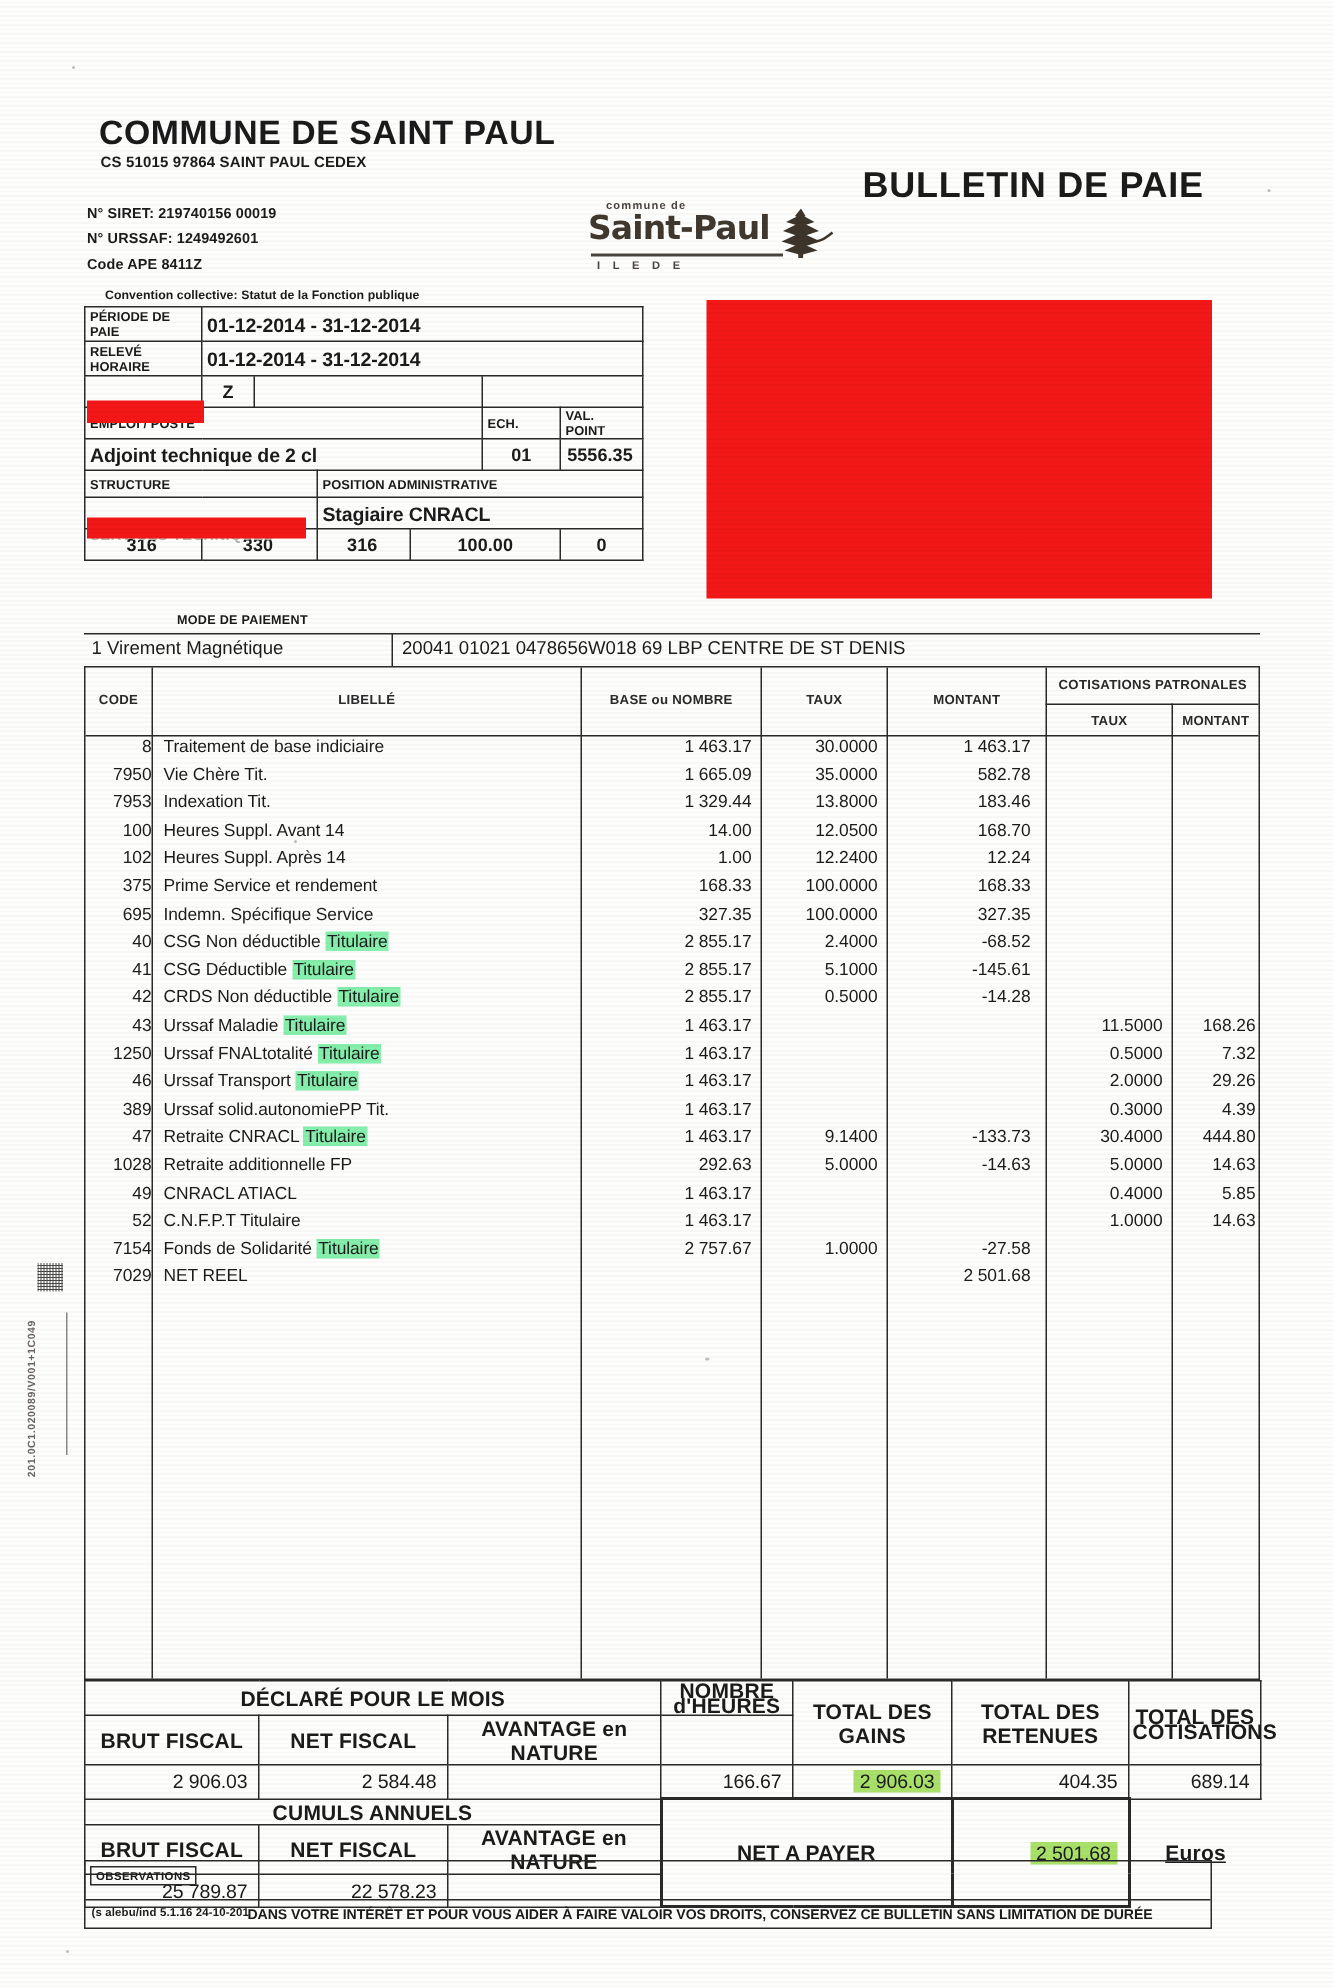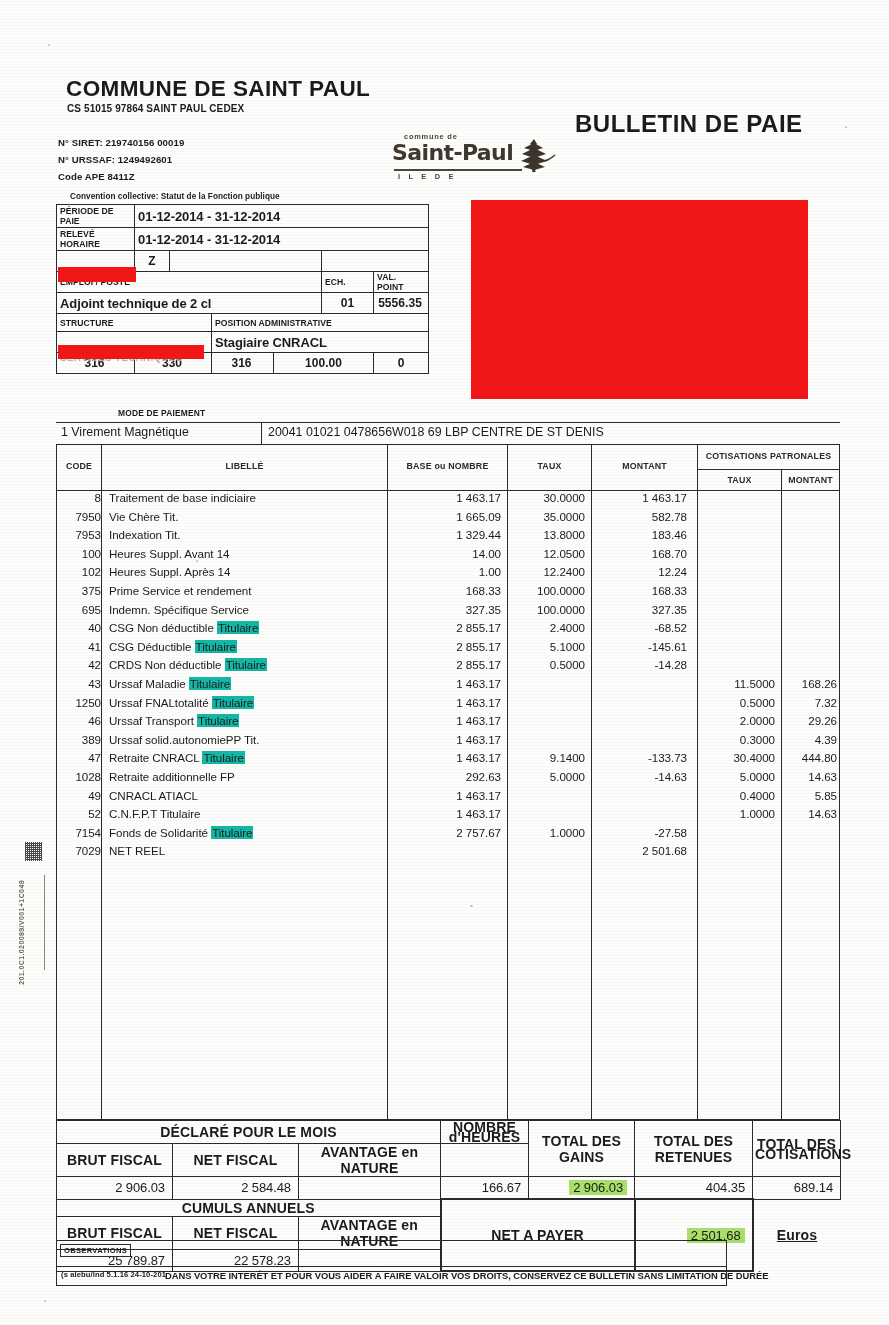--- a/index.html
+++ b/index.html
@@ -219,21 +219,21 @@
     letter-spacing: -.05px;
   }
   .c-code  { position: absolute; left: 0;     width: 44px;  text-align: right; }
   .c-lib   { position: absolute; left: 52px;  width: 290px; text-align: left; white-space: nowrap; }
   .c-base  { position: absolute; left: 330px; width: 114px; text-align: right; }
   .c-taux  { position: absolute; left: 450px; width: 78px;  text-align: right; }
   .c-mont  { position: absolute; left: 534px; width: 96px;  text-align: right; }
   .c-ptaux { position: absolute; left: 640px; width: 78px;  text-align: right; }
   .c-pmont { position: absolute; left: 724px; width: 56px;  text-align: right; }
 
-  .hl { background: #14b8a6; padding: 0 1px; box-decoration-break: clone; }
+  .hl { background: #86efac; padding: 0 1px; box-decoration-break: clone; }
 
   
   .barcode {
     position: absolute;
     left: 25px; top: 842px;
     width: 17px; height: 19px;
     background-image:
       repeating-linear-gradient(90deg,#1b1b1b 0 1px,transparent 1px 2px),
       repeating-linear-gradient(0deg,#1b1b1b 0 1px,transparent 1px 2px);
     background-size: 2px 2px;
@@ -299,21 +299,21 @@
     font-weight: normal;
     text-align: left;
     padding-left: 7px;
     text-decoration: underline;
   }
 
   
   .obs {
     position: absolute;
     left: 56px; top: 1240px;
-    width: 671px; height: 46px;
+    width: 752px; height: 46px;
     border: 1px solid #2a2a2a;
     box-sizing: border-box;
   }
   .obs-tag {
     position: absolute;
     left: 3px; top: 3px;
     border: 1px solid #2a2a2a;
     font-size: 7.6px;
     font-weight: bold;
     padding: 1px 3px;

